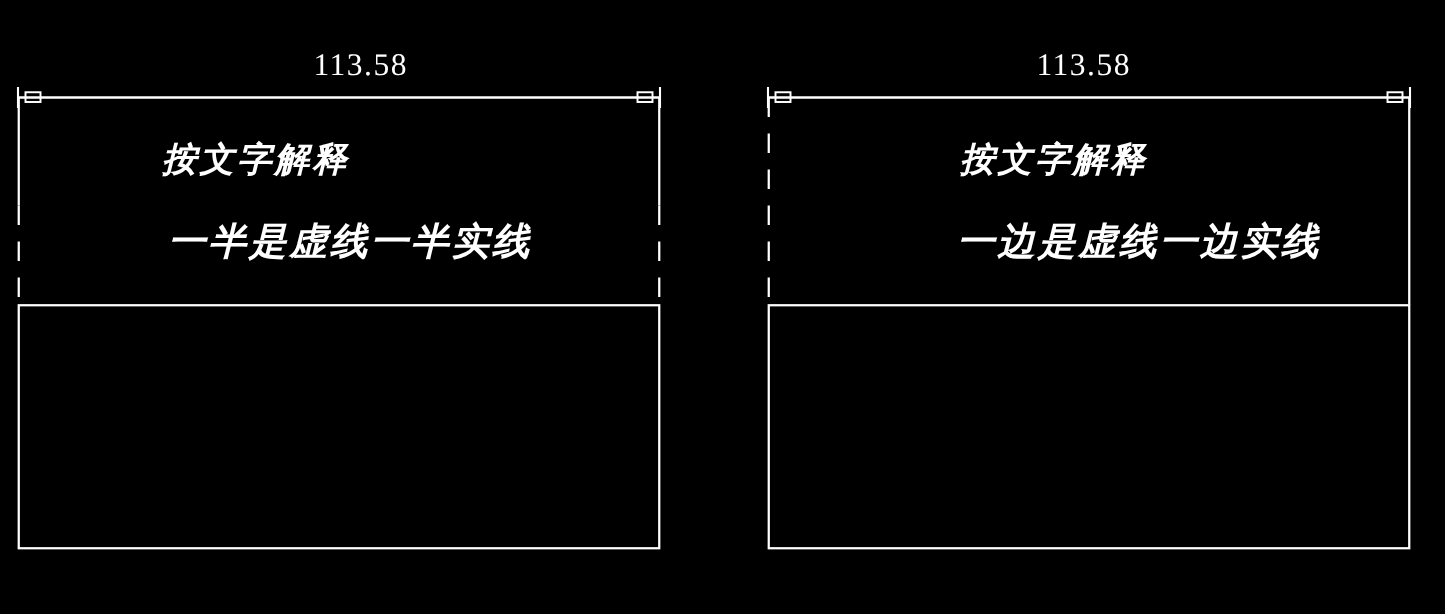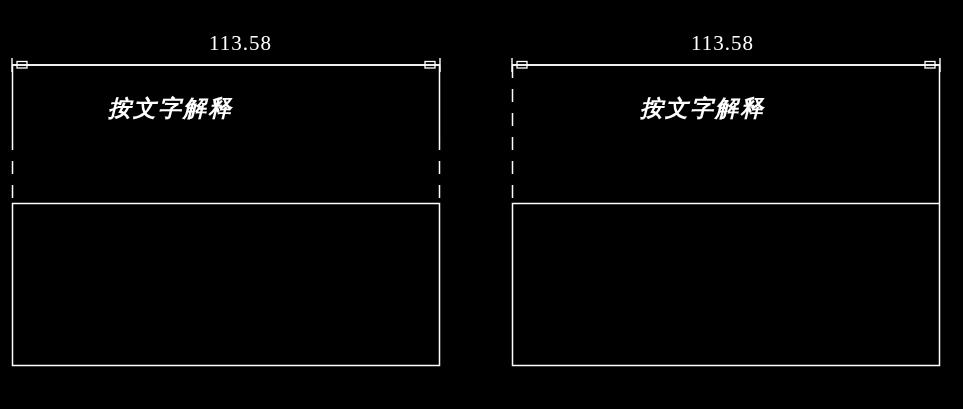--- a/index.html
+++ b/index.html
@@ -55,21 +55,21 @@
     left: 0;
     top: 0;
     width: 481px;
     height: 409px;
   }
 
   
   .note-text {
     position: absolute;
     color: #ffffff;
-    font-family: Liberation Sans, sans-serif;
+    font-family: Liberation Mono, monospace;
     font-weight: bold;
     white-space: nowrap;
     line-height: 1;
     font-style: italic;
     letter-spacing: 2px;
   }
   .note-line-1 {
     font-size: 23px;
   }
   .note-line-2 {
@@ -106,20 +106,21 @@
       <line x1="12.5" y1="137" x2="12.5" y2="203" stroke="#ffffff" stroke-width="1.5" stroke-dasharray="13 11"></line>
 
       <line x1="439.5" y1="65" x2="439.5" y2="137" stroke="#ffffff" stroke-width="1.5"></line>
 
       <line x1="439.5" y1="137" x2="439.5" y2="203" stroke="#ffffff" stroke-width="1.5" stroke-dasharray="13 11"></line>
 
       <rect x="12.5" y="203.5" width="427" height="162" fill="none" stroke="#ffffff" stroke-width="1.5"></rect>
     </svg>
 
     <div class="note-text note-line-1">按文字解释</div>
+    <div class="note-text note-line-2">一半是虚线一半实线</div>
   </div>
 
   <div class="panel panel-right">
 
     <div class="dim-label">113.58</div>
 
     <svg class="linework" viewBox="0 0 481 409">
 
       <line x1="30" y1="65" x2="458" y2="65" stroke="#ffffff" stroke-width="1.4"></line>
       <rect x="35" y="61.5" width="10" height="6.5" fill="none" stroke="#ffffff" stroke-width="1.3"></rect>
@@ -130,15 +131,16 @@
       <line x1="30" y1="65" x2="458" y2="65" stroke="#ffffff" stroke-width="1.4"></line>
 
       <line x1="30.5" y1="65" x2="30.5" y2="203" stroke="#ffffff" stroke-width="1.5" stroke-dasharray="13 11"></line>
 
       <line x1="457.5" y1="65" x2="457.5" y2="203" stroke="#ffffff" stroke-width="1.5"></line>
 
       <rect x="30.5" y="203.5" width="427" height="162" fill="none" stroke="#ffffff" stroke-width="1.5"></rect>
     </svg>
 
     <div class="note-text note-line-1">按文字解释</div>
+    <div class="note-text note-line-2">一边是虚线一边实线</div>
   </div>
 
 </div>
 
 </body></html>

